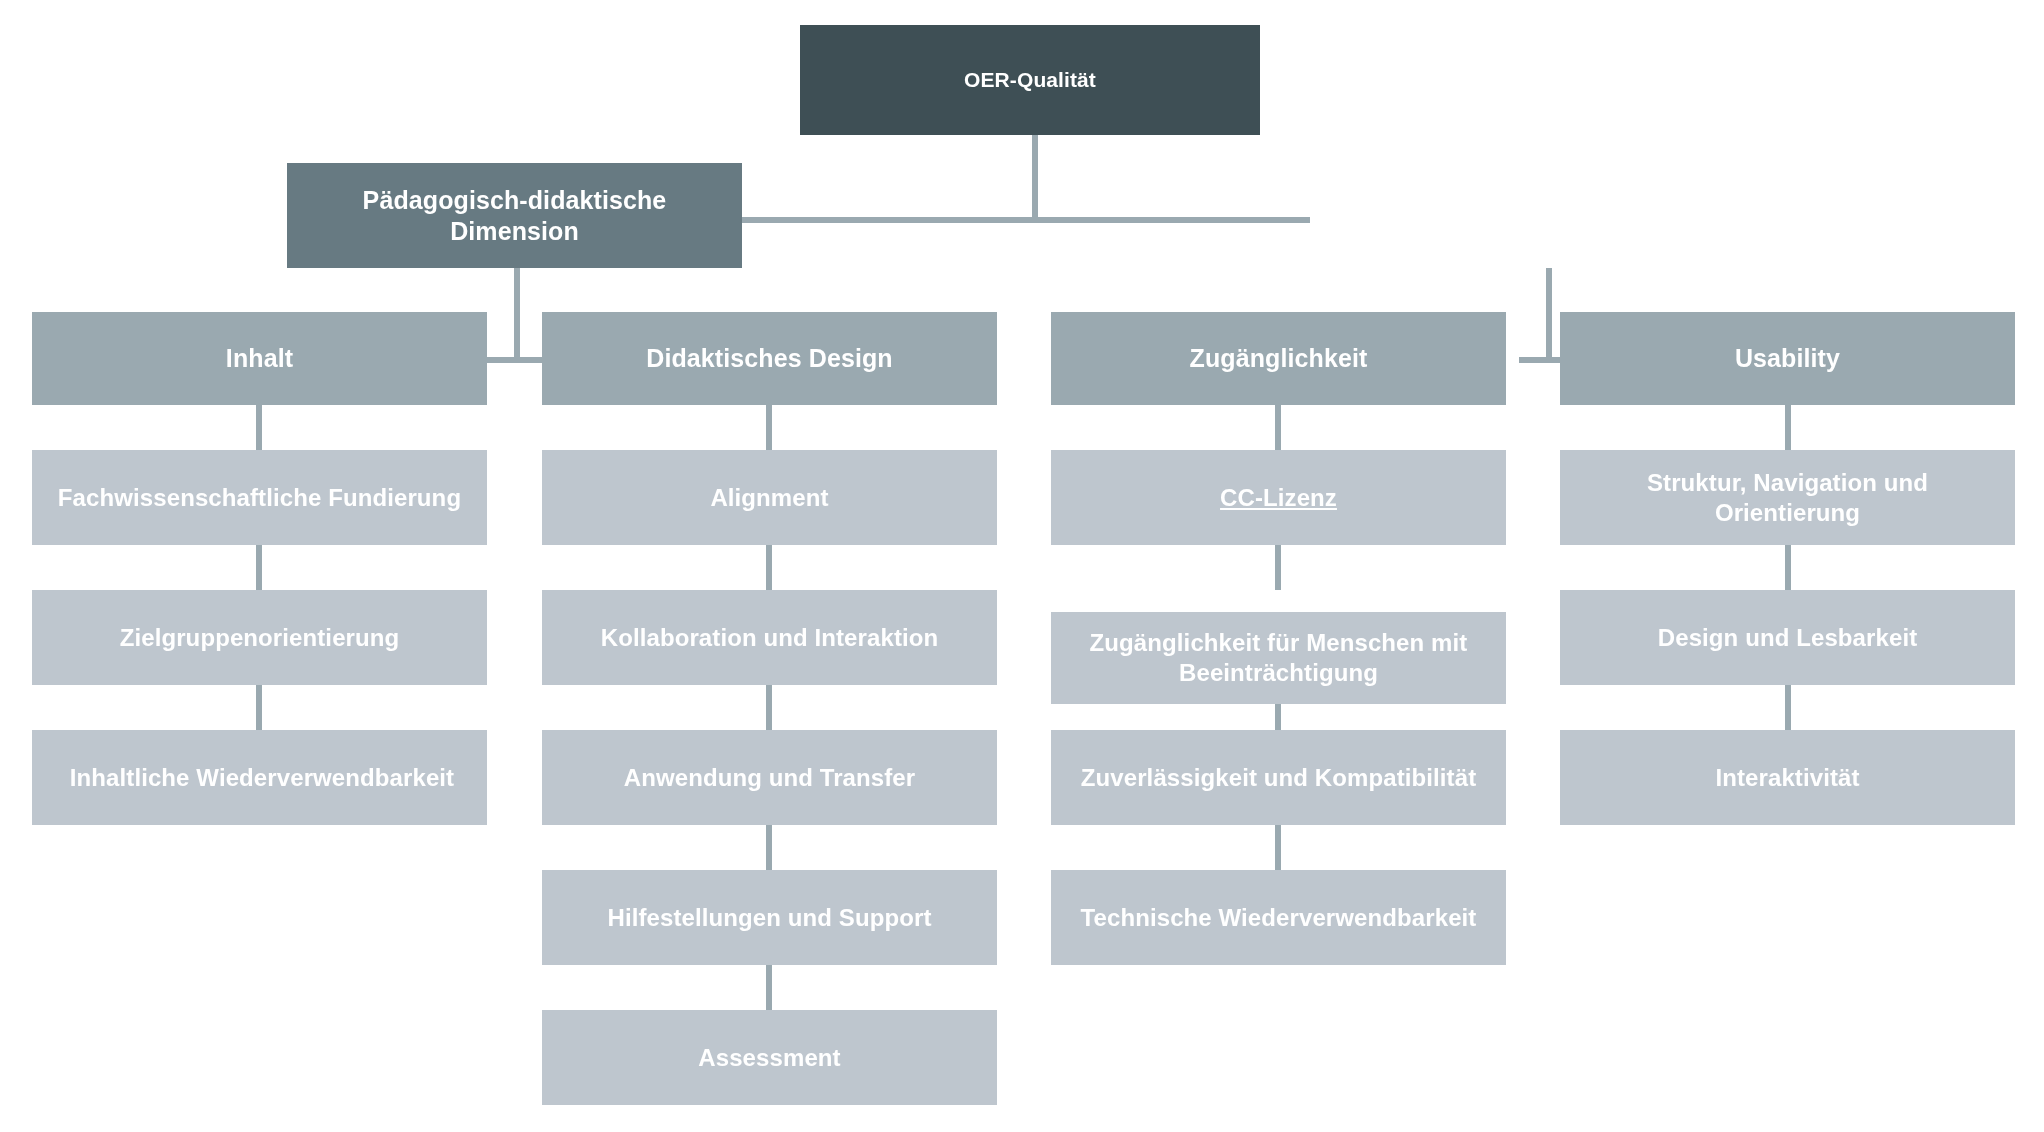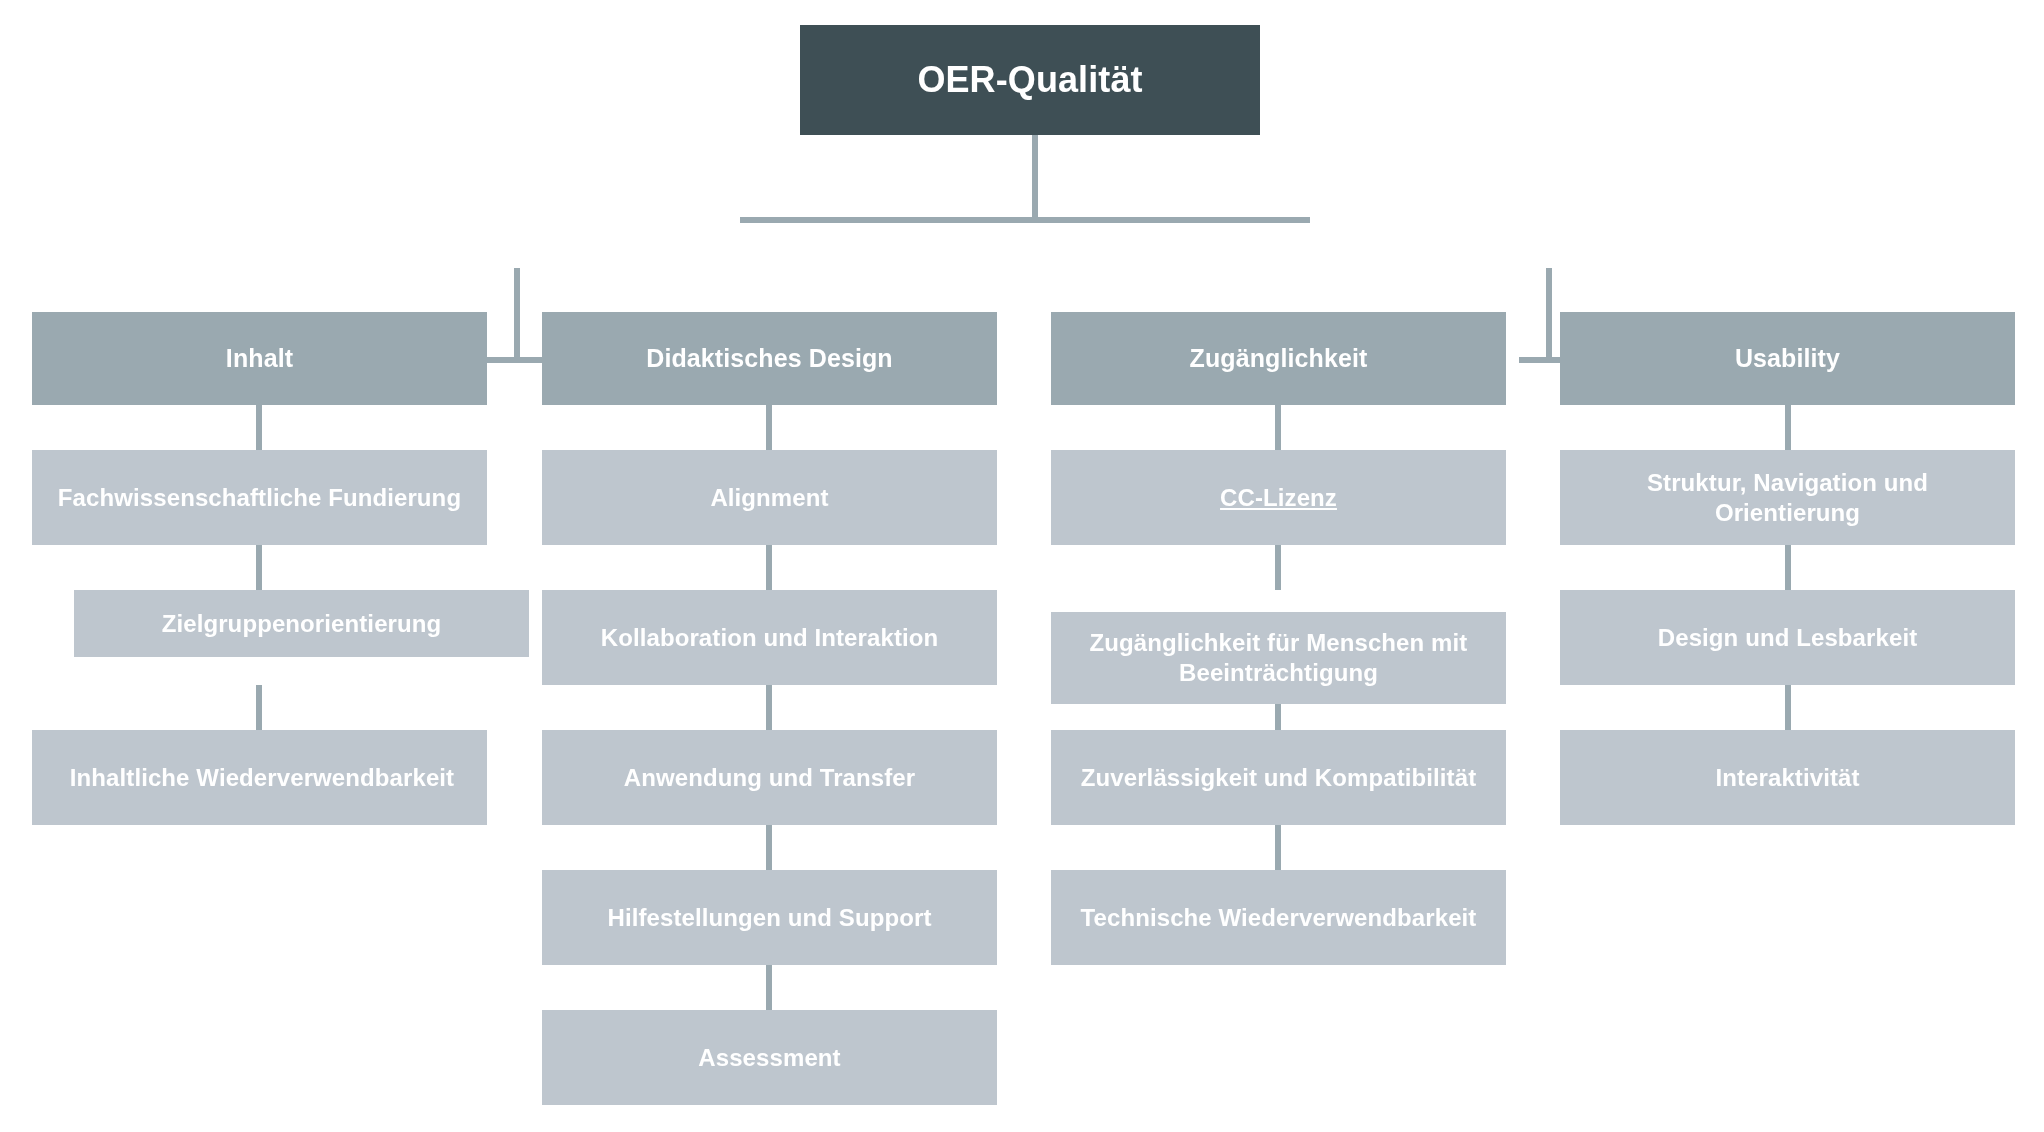--- a/index.html
+++ b/index.html
@@ -36,21 +36,21 @@
     text-align: center;
     color: #ffffff;
     font-weight: bold;
     line-height: 1.24;
     padding: 4px 12px;
     letter-spacing: 0.1px;
   }
 
   .node-root {
     background: #3e4f55;
-    font-size: 36px;
+    font-size: 21px;
   }
   .node-dim {
     background: #677a82;
     font-size: 25px;
   }
   .node-cat {
     background: #9aa9b0;
     font-size: 25px;
   }
   .node-leaf {
@@ -88,20 +88,23 @@
   <div class="line line-v" style="left:1275px; top:825px; height:45px;"></div>
 
   <div class="line line-v" style="left:1785px; top:405px; height:45px;"></div>
   <div class="line line-v" style="left:1785px; top:545px; height:45px;"></div>
   <div class="line line-v" style="left:1785px; top:685px; height:45px;"></div>
 
   <div class="node node-root" style="left:800px; top:25px; width:460px; height:110px;">
     <span>OER-Qualität</span>
   </div>
 
+  <div class="node node-dim" style="left:287px; top:163px; width:455px; height:105px;">
+    <span>Pädagogisch-didaktische Dimension</span>
+  </div>
 
 
   <div class="node node-cat" style="left:32px; top:312px; width:455px; height:93px;">
     <span>Inhalt</span>
   </div>
 
   <div class="node node-cat" style="left:542px; top:312px; width:455px; height:93px;">
     <span>Didaktisches Design</span>
   </div>
 
@@ -109,21 +112,21 @@
     <span>Zugänglichkeit</span>
   </div>
 
   <div class="node node-cat" style="left:1560px; top:312px; width:455px; height:93px;">
     <span>Usability</span>
   </div>
 
   <div class="node node-leaf" style="left:32px; top:450px; width:455px; height:95px;">
     <span>Fachwissenschaftliche Fundierung</span>
   </div>
-  <div class="node node-leaf" style="left:32px; top:590px; width:455px; height:67px;margin-left:42px;">
+  <div class="node node-leaf" style="left:32px; top:590px; width:455px; height:95px;">
     <span>Zielgruppenorientierung</span>
   </div>
   <div class="node node-leaf" style="left:32px; top:730px; width:455px; height:95px;padding-left:17px;">
     <span>Inhaltliche Wiederverwendbarkeit</span>
   </div>
 
   <div class="node node-leaf" style="left:542px; top:450px; width:455px; height:95px;">
     <span>Alignment</span>
   </div>
   <div class="node node-leaf" style="left:542px; top:590px; width:455px; height:95px;">

